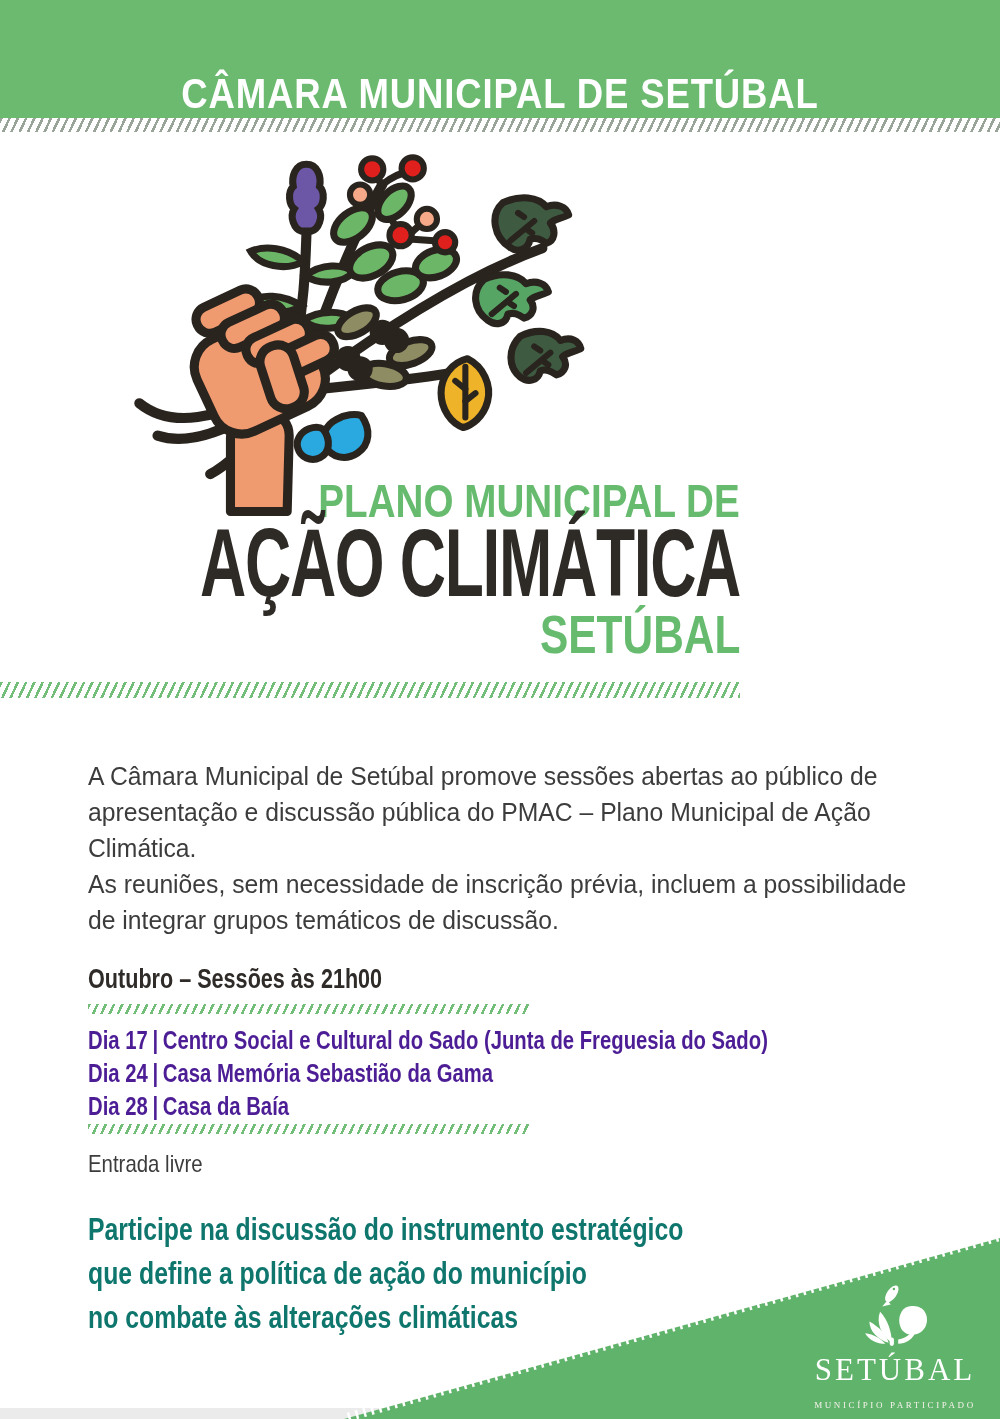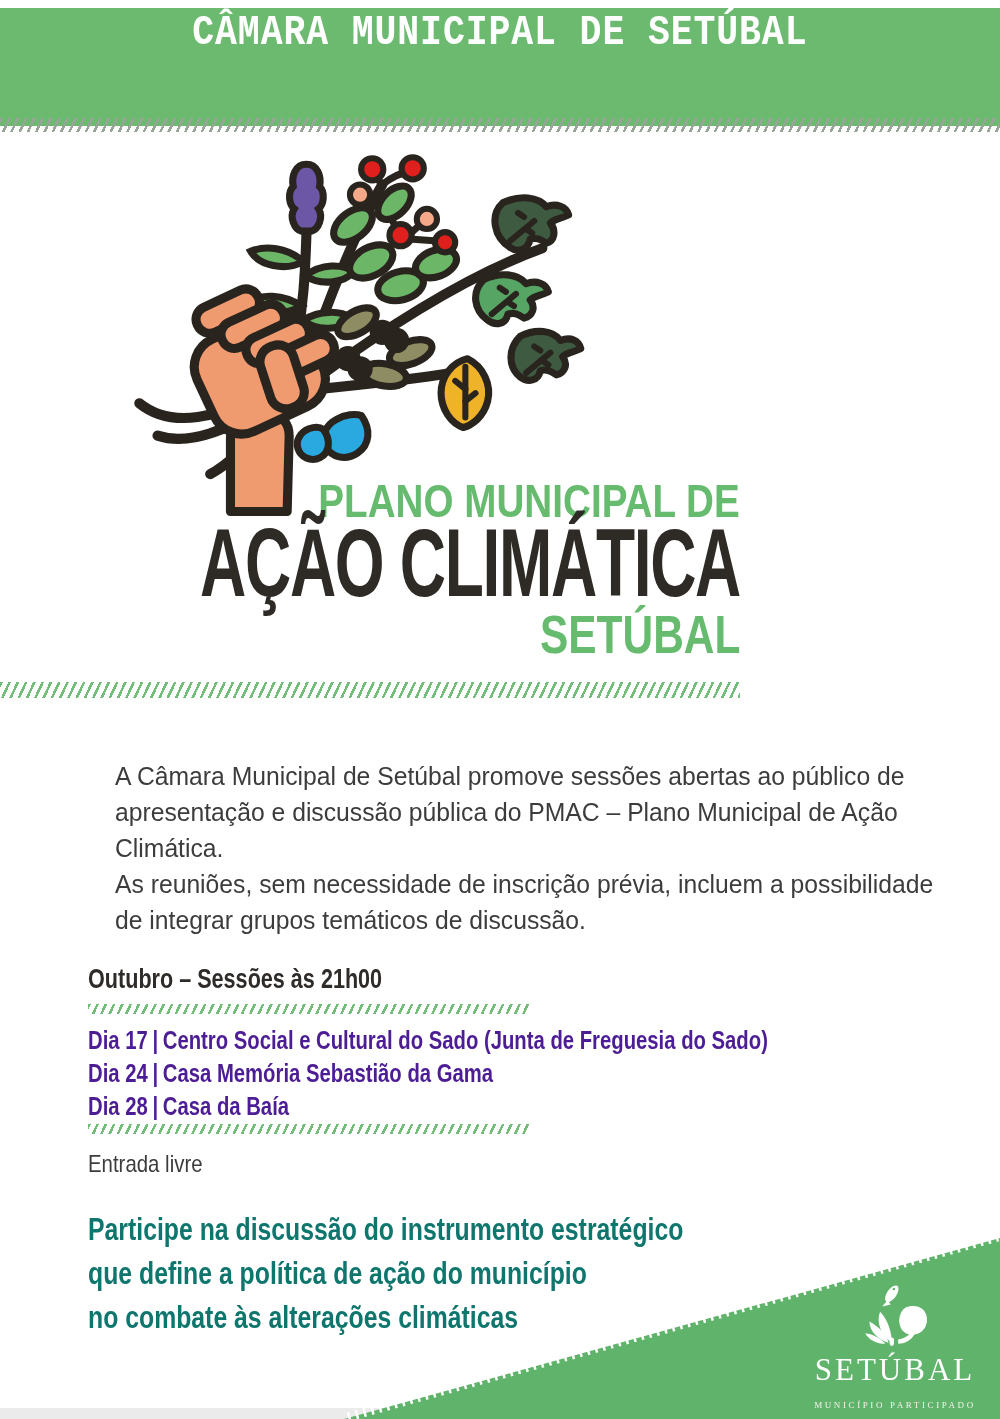--- a/index.html
+++ b/index.html
@@ -3,22 +3,22 @@
 <meta charset="utf-8">
 <style>
   * { margin:0; padding:0; box-sizing:border-box; }
   html,body { background:#ffffff; }
   .page {
     position:relative; width:1000px; height:1419px; overflow:hidden;
     background:#ffffff; font-family:"Liberation Sans", sans-serif;
   }
   
   .band {
-    position:absolute; left:0; top:8px; width:1000px; height:118px;
-    background:#6cba70; display:flex; align-items:flex-start; justify-content:center;font-family:Liberation Mono, monospace;
+    position:absolute; left:0; top:0; width:1000px; height:118px;
+    background:#6cba70; display:flex; align-items:flex-end; justify-content:center;
   }
   .band-title {
     color:#ffffff; font-weight:bold; font-size:43px; letter-spacing:1px;
     transform:scaleX(.85); transform-origin:center; white-space:nowrap;
   }
   
   .hatch { position:absolute; }
   .hatch-gray {
     background:repeating-linear-gradient(115deg,#97a497 0 2.5px,rgba(255,255,255,0) 2.5px 7.5px);
   }
@@ -28,21 +28,21 @@
   .hx-top { left:0; top:118px; width:1000px; height:14px; }
   .hx-mid { left:0; top:682px; width:740px; height:16px; }
   .hx-s1  { left:88px; top:1004px; width:442px; height:10px; }
   .hx-s2  { left:88px; top:1124px; width:442px; height:10px; }
   
   .t { position:absolute; right:260px; white-space:nowrap; transform-origin:right center; line-height:1; font-weight:bold; }
   .t1 { top:478px; font-size:46px; color:#66bb6f; transform:scaleX(.84); }
   .t2 { top:514px; font-size:97px; color:#2e2a26; letter-spacing:-2px; transform:scaleX(.66); }
   .t3 { top:608px; font-size:53px; color:#66bb6f; transform:scaleX(.80); }
   
-  .intro { position:absolute; left:88px; top:758px; color:#3c3c3c;margin-left:27px; }
+  .intro { position:absolute; left:88px; top:758px; color:#3c3c3c; }
   .intro div { font-size:26px; line-height:36px; transform:scaleX(.95); transform-origin:left center; white-space:nowrap; }
   .sched-head { position:absolute; left:88px; top:964px; font-size:27px; font-weight:bold; color:#2e2b28;
                 transform:scaleX(.80); transform-origin:left center; white-space:nowrap; }
   .sessions { position:absolute; left:88px; top:1024px; color:#4c1d95; font-weight:bold; }
   .sessions .row { font-size:26px; line-height:33px; transform:scaleX(.78); transform-origin:left center; white-space:nowrap; }
   .sessions .sep { padding:0 6px; }
   .note { position:absolute; left:88px; top:1150px; font-size:24px; color:#3c3c3c;
           transform:scaleX(.85); transform-origin:left center; white-space:nowrap; }
   .cta { position:absolute; left:88px; top:1208px; color:#0f766e; font-weight:bold; }
   .cta div { font-size:31px; line-height:44px; transform:scaleX(.80); transform-origin:left center; white-space:nowrap; }

